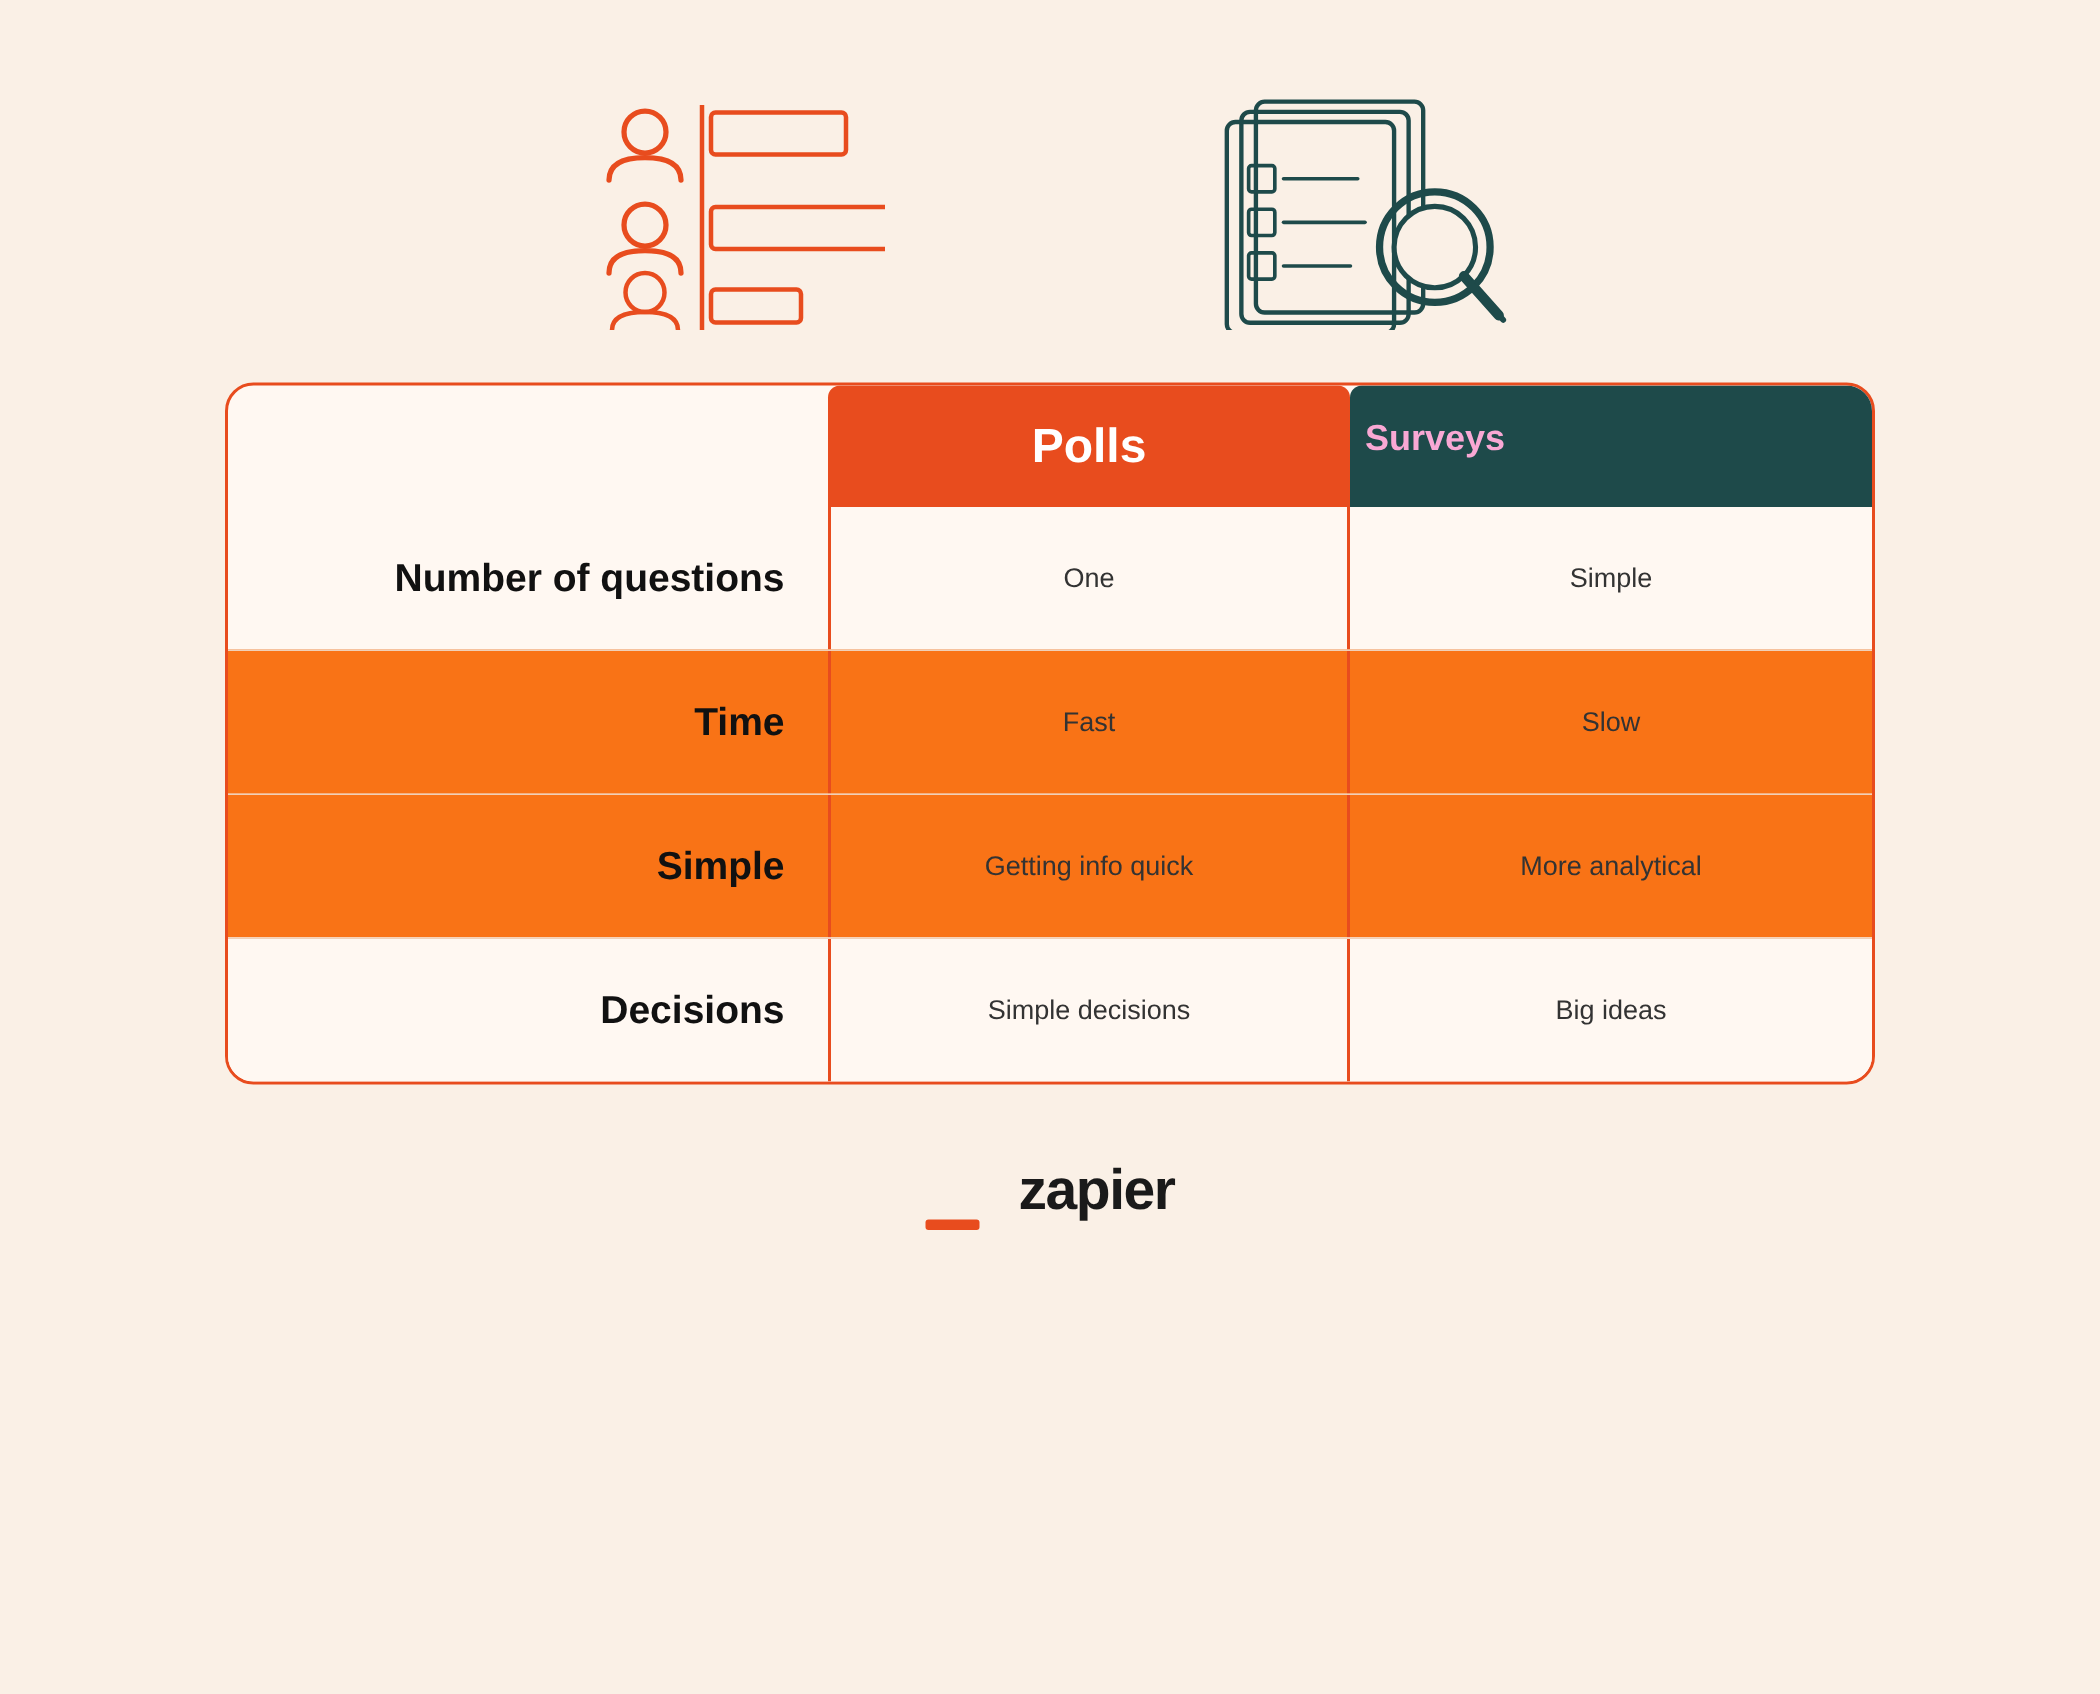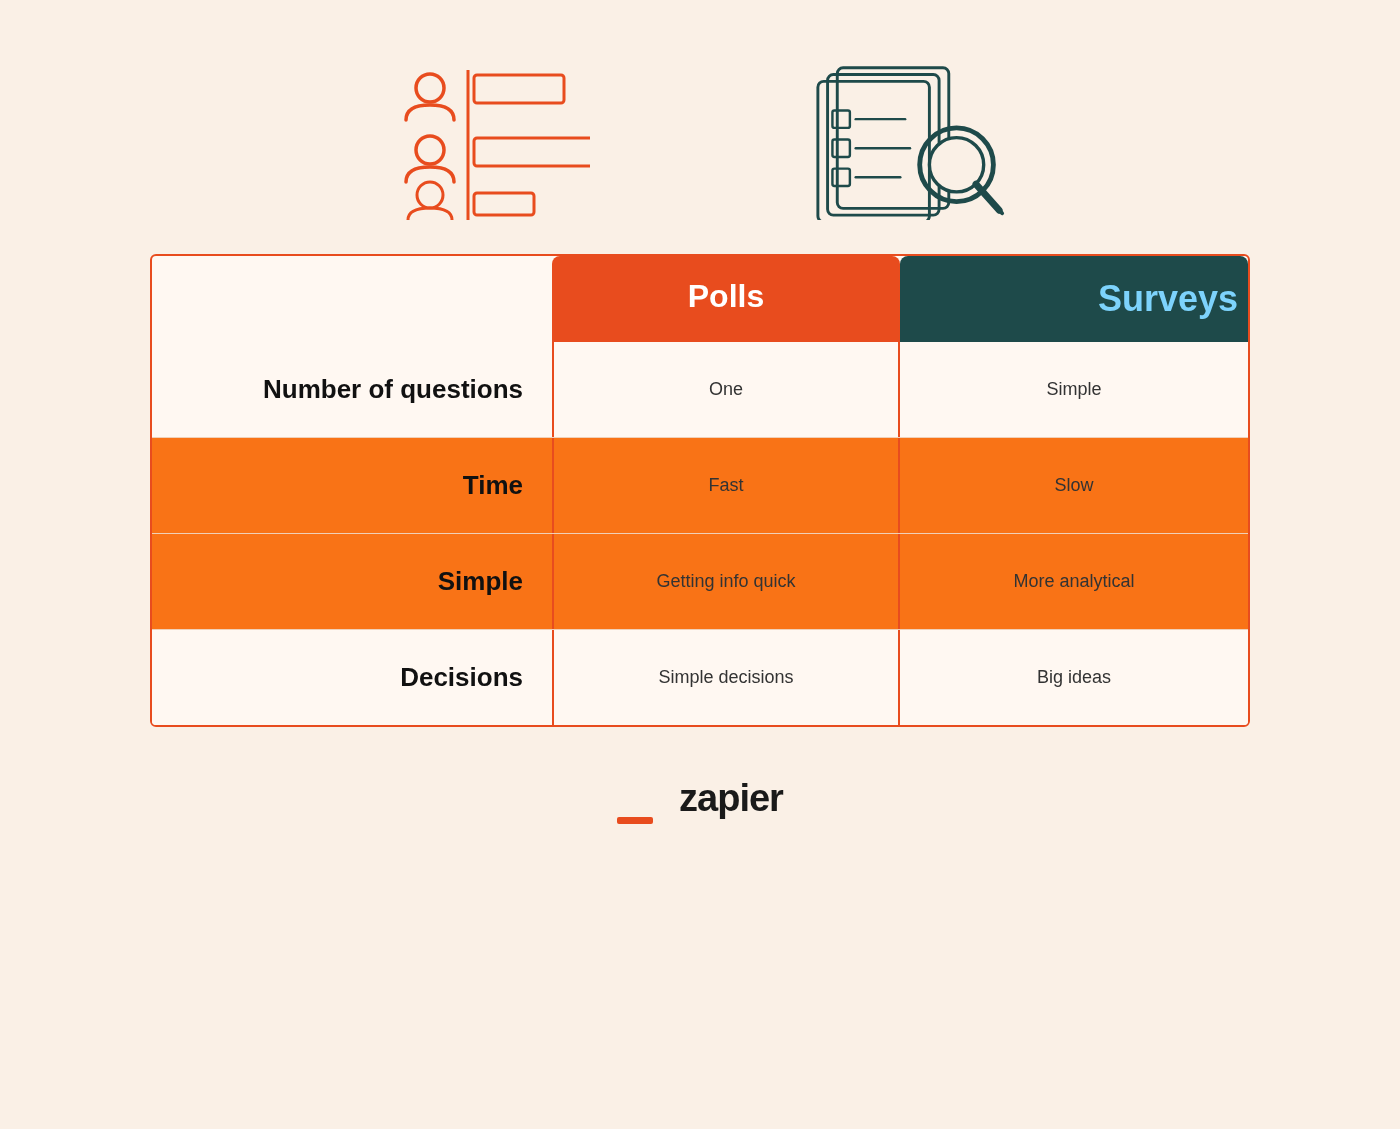--- a/index.html
+++ b/index.html
@@ -26,21 +26,21 @@
     }
 
     .poll-icon svg, .survey-icon svg {
       width: 200px;
       height: 160px;
     }
 
     .table-wrapper {
       width: 1100px;
       border: 2.5px solid #e84c1e;
-      border-radius: 6px;
+      border-radius: 19px;
       overflow: hidden;
       background: #fff8f2;
     }
 
     .table-header {
       display: grid;
       grid-template-columns: 400px 1fr 1fr;
       margin-bottom: 0;
     }
 
@@ -53,24 +53,24 @@
       color: #fff;
       font-size: 32px;
       font-weight: 700;
       text-align: center;
       padding: 22px 10px;
       border-radius: 8px 8px 0 0;
     }
 
     .header-surveys {
       background: #1e4a4a;
-      color: #7dd3fc;
-      font-size: 36px;
+      color: #f9a8d4;
+      font-size: 24px;
       font-weight: 700;
-      text-align: right;
+      text-align: left;
       padding: 22px 10px;
       border-radius: 8px 8px 0 0;
     }
 
     .table-body {
       display: flex;
       flex-direction: column;
     }
 
     .table-row {

